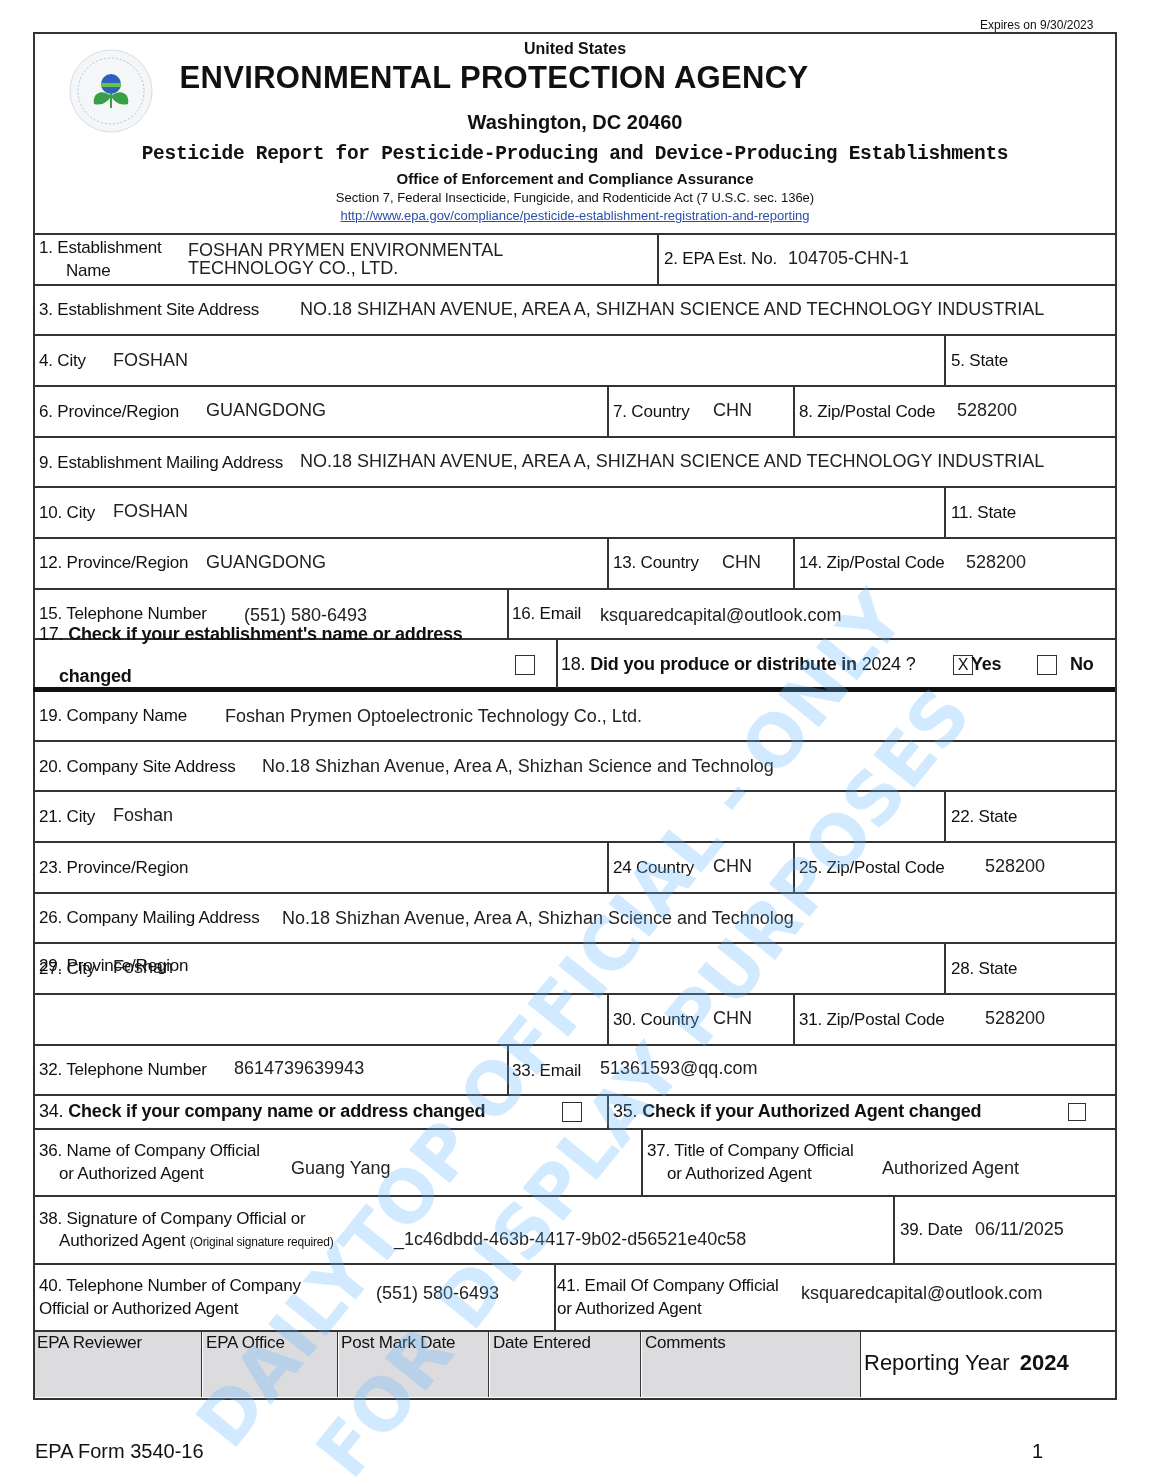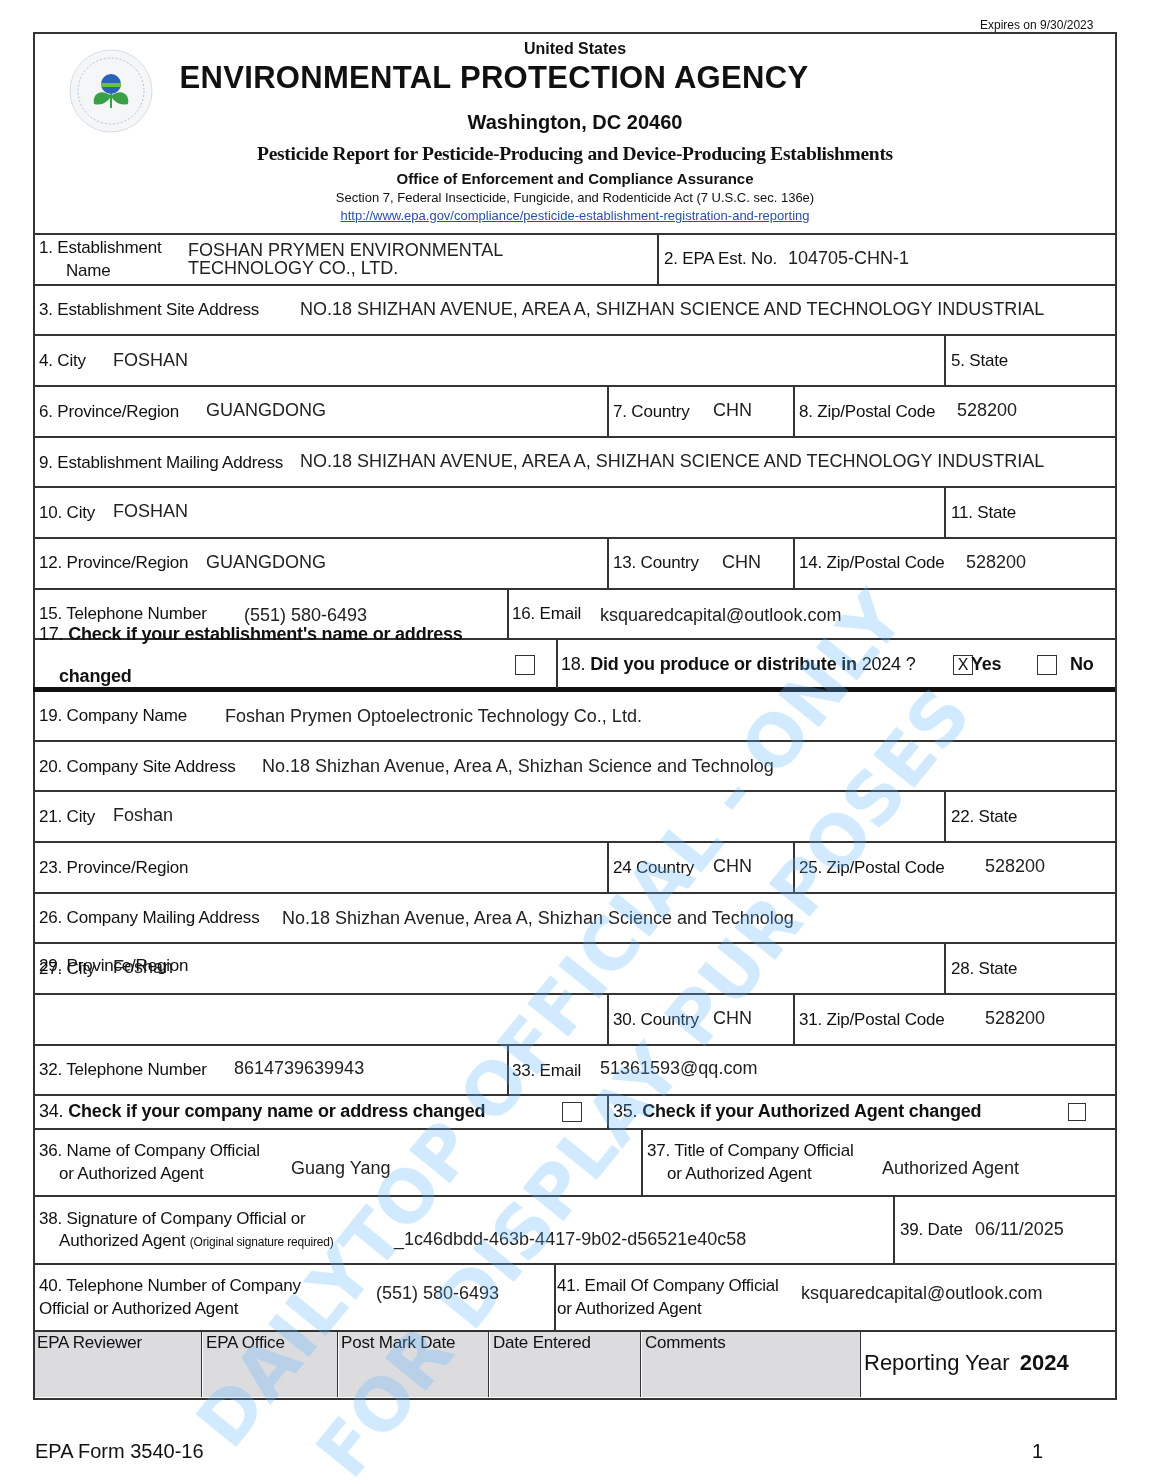--- a/index.html
+++ b/index.html
@@ -29,21 +29,21 @@
     <circle cx="43" cy="36" r="10" fill="#2a63b8"></circle>
     <rect x="33" y="35" width="20" height="4" fill="#6cc04a"></rect>
     <path d="M43 48 C33 40 24 46 26 56 C34 58 40 54 43 48 Z" fill="#3aa048"></path>
     <path d="M43 48 C53 40 62 46 60 56 C52 58 46 54 43 48 Z" fill="#3aa048"></path>
     <rect x="42" y="46" width="2" height="14" fill="#3aa048"></rect>
   </svg>
 </div>
 <div class="abs" style="left:0;width:1150px;top:40px;text-align:center;font-family:'Liberation Sans',sans-serif;font-weight:bold;font-size:16px;">United States</div>
 <div class="abs" style="left:0;width:988px;top:60px;text-align:center;font-family:'Liberation Sans',sans-serif;font-weight:bold;font-size:31px;letter-spacing:0.3px;">ENVIRONMENTAL PROTECTION AGENCY</div>
 <div class="abs" style="left:0;width:1150px;top:111px;text-align:center;font-family:'Liberation Sans',sans-serif;font-weight:bold;font-size:20px;">Washington, DC 20460</div>
-<div class="abs" style="left:0;width:1150px;top:143px;text-align:center;font-family:Liberation Serif, serif;font-weight:bold;font-size:19.5px;letter-spacing:-0.3px;">Pesticide Report for Pesticide-Producing and Device-Producing Establishments</div>
+<div class="abs" style="left:0;width:1150px;top:143px;text-align:center;font-family:Liberation Mono, monospace;font-weight:bold;font-size:19.5px;letter-spacing:-0.3px;">Pesticide Report for Pesticide-Producing and Device-Producing Establishments</div>
 <div class="abs" style="left:0;width:1150px;top:170px;text-align:center;font-family:'Liberation Sans',sans-serif;font-weight:bold;font-size:15px;">Office of Enforcement and Compliance Assurance</div>
 <div class="abs" style="left:0;width:1150px;top:190px;text-align:center;font-family:'Liberation Sans',sans-serif;font-size:13px;">Section 7, Federal Insecticide, Fungicide, and Rodenticide Act (7 U.S.C. sec. 136e)</div>
 <div class="abs" style="left:0;width:1150px;top:208px;text-align:center;font-family:'Liberation Sans',sans-serif;font-size:13px;color:#2a4fa8;text-decoration:underline;">http://www.epa.gov/compliance/pesticide-establishment-registration-and-reporting</div>
 
 <div class="hline" style="top:233px;"></div>
 <div class="hline" style="top:284px;"></div>
 <div class="hline" style="top:334px;"></div>
 <div class="hline" style="top:385px;"></div>
 <div class="hline" style="top:436px;"></div>
 <div class="hline" style="top:486px;"></div>

